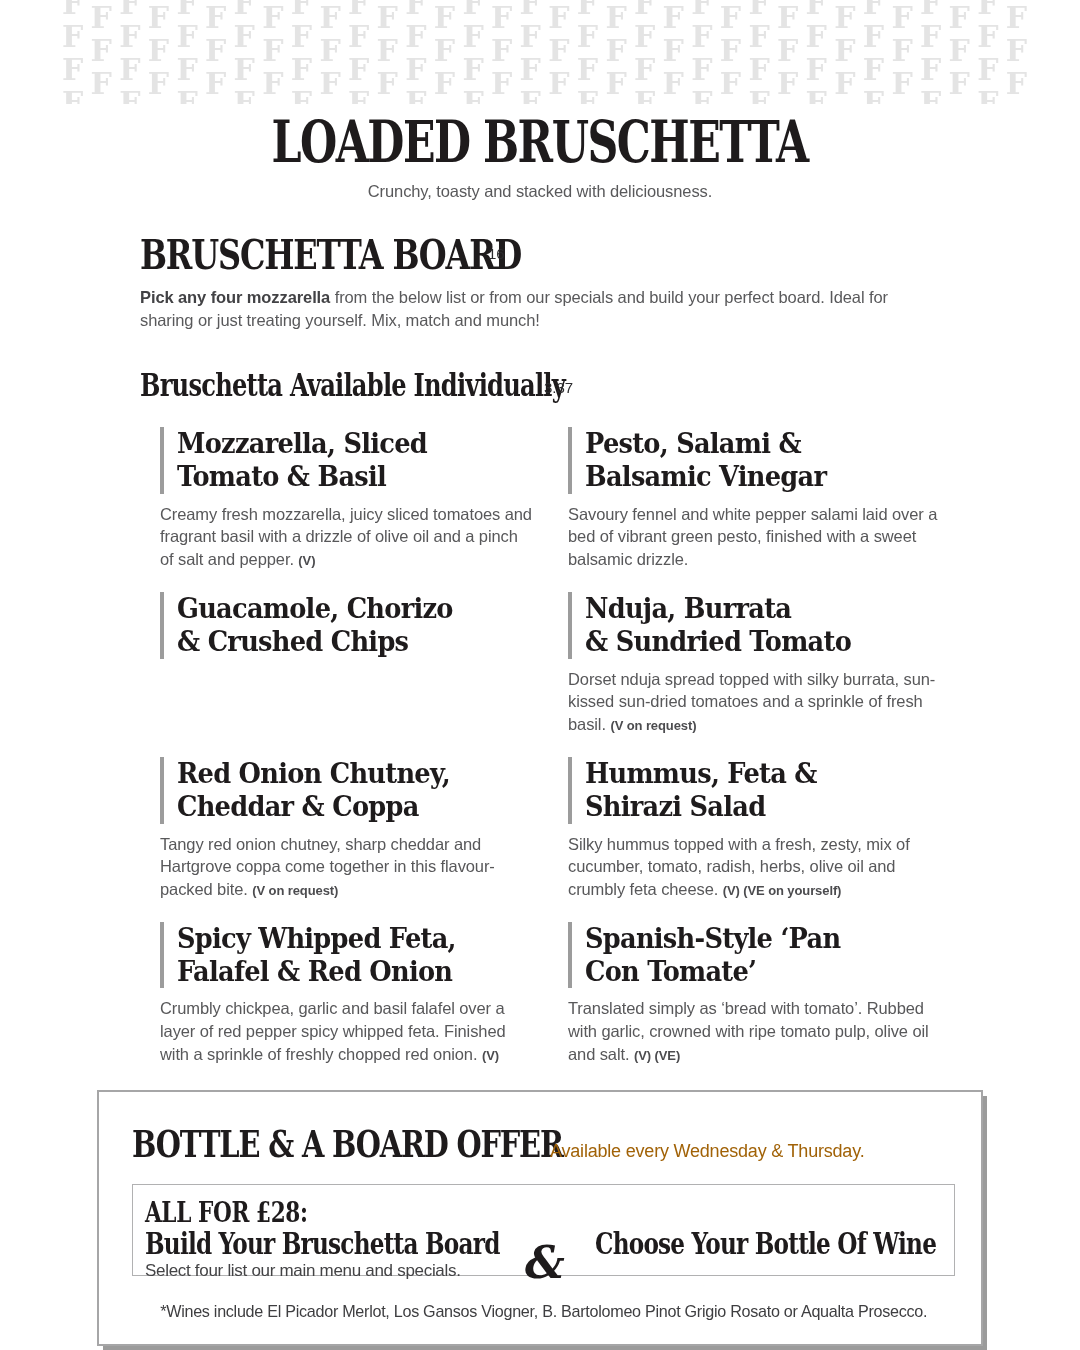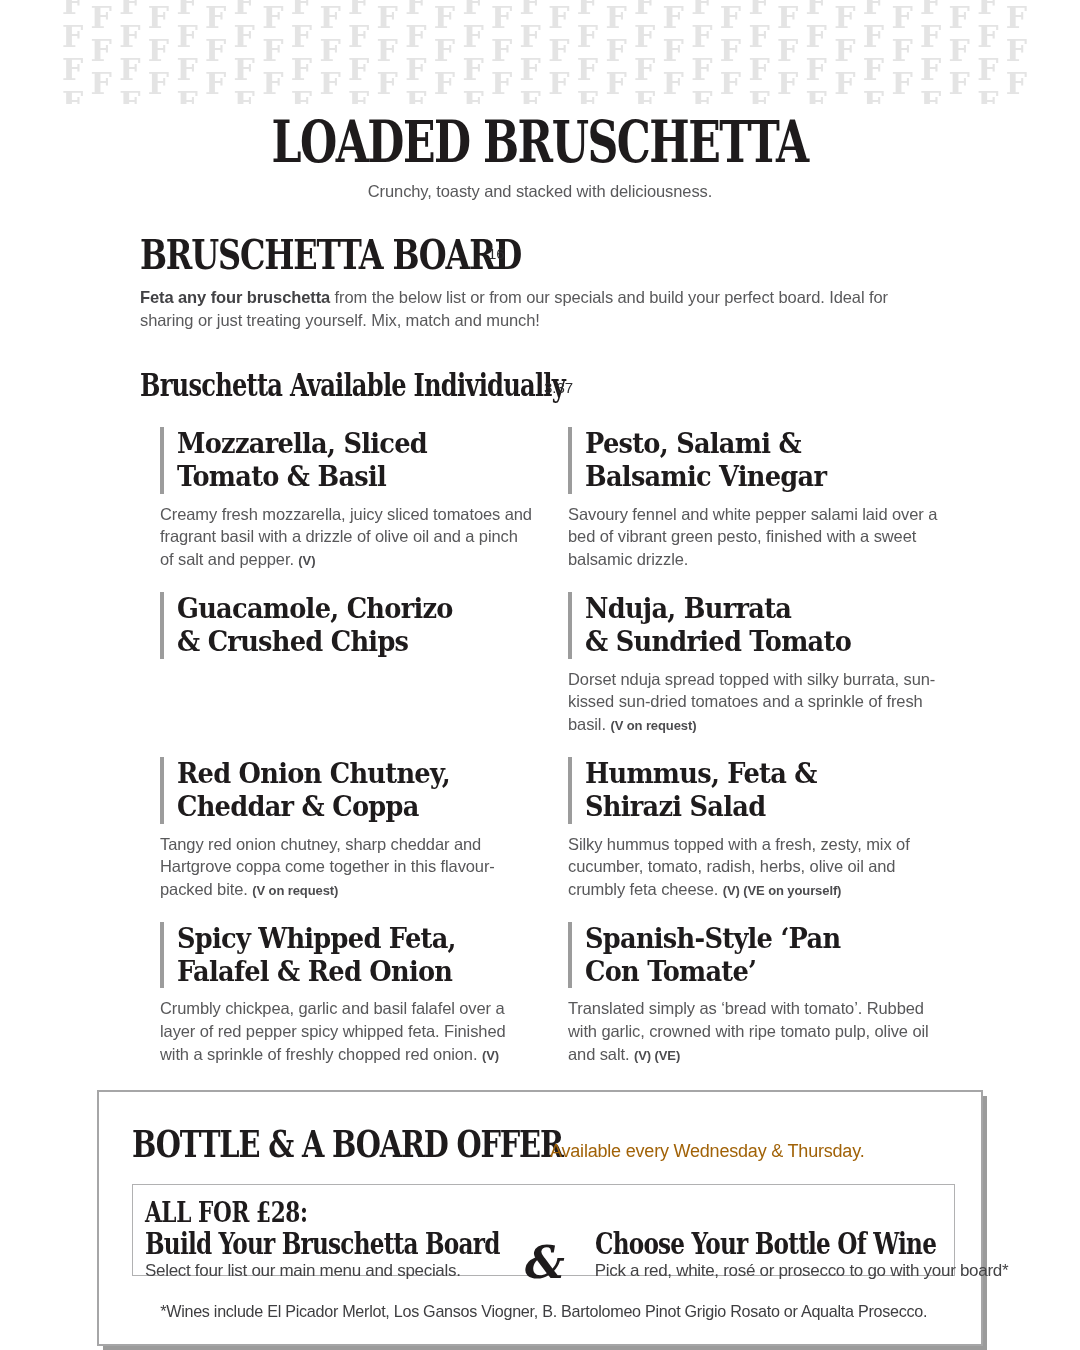--- a/index.html
+++ b/index.html
@@ -249,21 +249,21 @@
 <div class="main-title-wrap">
   <h1 class="main-title">LOADED BRUSCHETTA</h1>
 </div>
 <p class="subtitle">Crunchy, toasty and stacked with deliciousness.</p>
 
 <div class="board-section">
   <div class="board-heading-row">
     <h2 class="board-heading">BRUSCHETTA BOARD</h2>
     <span class="board-price">16</span>
   </div>
-  <p class="board-intro"><b>Feta any four bruschetta</b><span> from the below list or from our specials and build your perfect board. Ideal for sharing or just treating yourself. Mix, match and munch!</span></p>
+  <p class="board-intro"><b>Pick any four mozzarella</b><span> from the below list or from our specials and build your perfect board. Ideal for sharing or just treating yourself. Mix, match and munch!</span></p>
 
   <div class="indiv-heading-row">
     <h2 class="indiv-heading">Bruschetta Available Individually</h2>
     <span class="indiv-price">3.37</span>
   </div>
 </div>
 
 <div class="items-grid">
   <div class="cell">
     <div class="cell-title-wrap">
@@ -330,20 +330,19 @@
   <div class="offer-inner">
     <div class="offer-price-line">ALL FOR £28:</div>
     <div class="offer-row">
       <div class="offer-col-left">
         <div class="offer-col-title">Build Your Bruschetta Board</div>
         <div class="offer-col-sub">Select four list our main menu and specials.</div>
       </div>
       <div class="offer-amp">&amp;</div>
       <div class="offer-col-right">
         <div class="offer-col-title">Choose Your Bottle Of Wine</div>
-        <div class="offer-col-sub">Pick a red, white, rosé or prosecco to go with your board*</div>
       </div>
     </div>
   </div>
   <div class="offer-footnote">
     <span>*Wines include El Picador Merlot, Los Gansos Viogner, B. Bartolomeo Pinot Grigio Rosato or Aqualta Prosecco.</span>
   </div>
 </div>
 
 </body></html>

